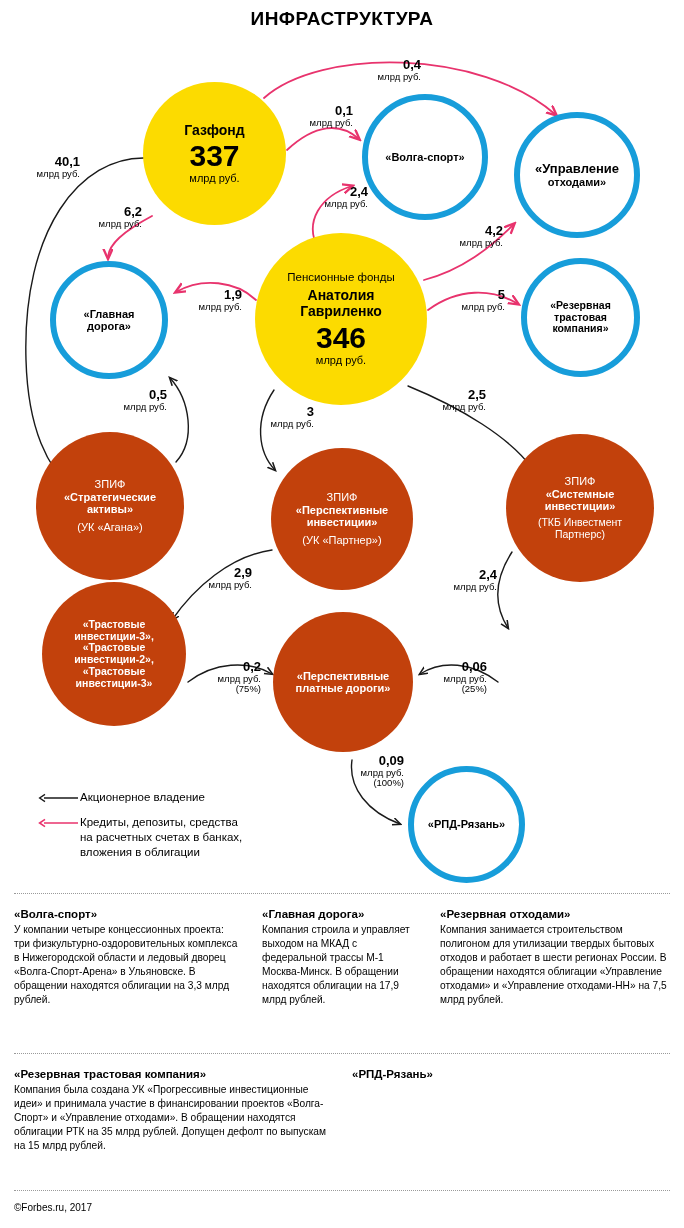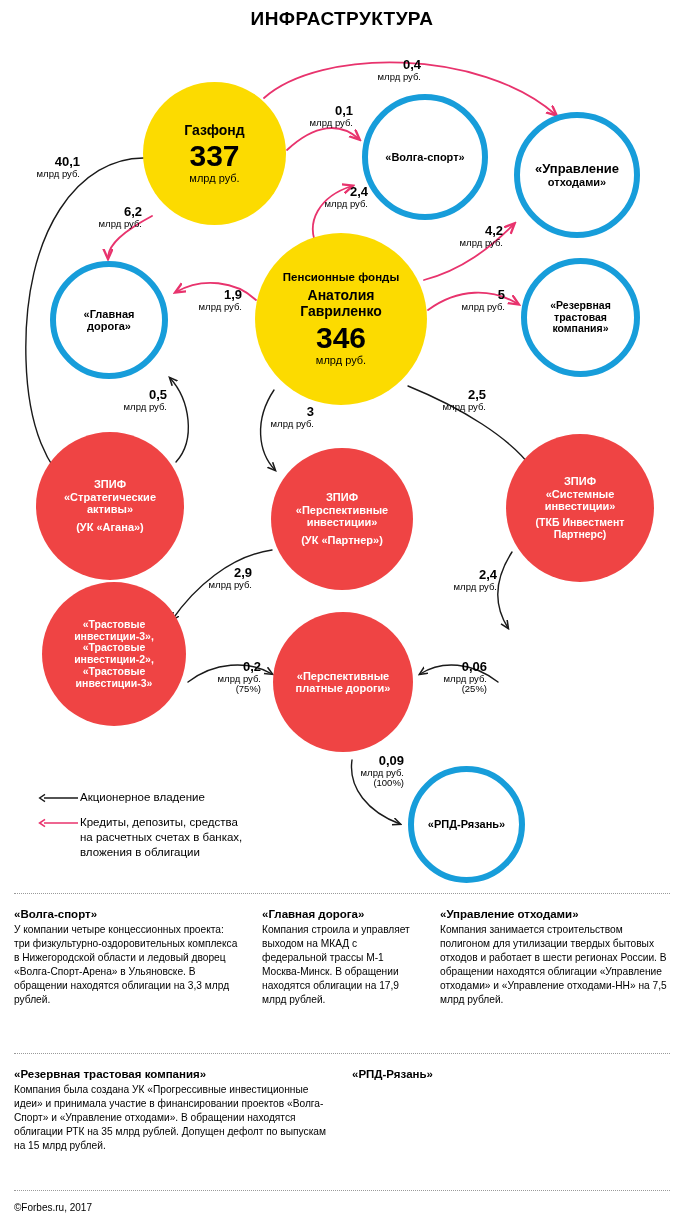--- a/index.html
+++ b/index.html
@@ -20,24 +20,24 @@
   #arrows{position:absolute;left:0;top:0;width:684px;height:900px;}
 
   
   .node{
     position:absolute;border-radius:50%;
     display:flex;flex-direction:column;align-items:center;justify-content:center;
     text-align:center;box-sizing:border-box;line-height:1.12;
   }
   .node.yellow{background:#FCDB00;}
   .node.ring{background:#ffffff;border:6px solid #179DDA;}
-  .node.solid{background:#ef4444;color:#ffffff;text-align:center;}
+  .node.solid{background:#c2410c;color:#ffffff;text-align:center;}
 
   .n-name{font-weight:bold;}
-  .n-sub{font-weight:bold;}
+  .n-sub{font-weight:normal;}
   .n-big{font-weight:bold;line-height:1;}
   .n-unit{font-weight:normal;}
 
   
   .elabel{
     position:absolute;text-align:right;line-height:1.08;
     white-space:nowrap;
   }
   .elabel .v{font-size:13px;font-weight:bold;display:block;}
   .elabel .u{font-size:9.5px;font-weight:normal;display:block;}
@@ -307,21 +307,21 @@
     <h4>«Волга-спорт»</h4>
     <p>У компании четыре концессионных проекта: три физкультурно-оздоровительных комплекса в Нижегородской области и ледовый дворец «Волга-Спорт-Арена» в Ульяновске. В обращении находятся облигации на 3,3 млрд рублей.</p>
   </div>
 
   <div class="note" style="left:262px;top:908px;width:150px;">
     <h4>«Главная дорога»</h4>
     <p>Компания строила и управляет выходом на МКАД с федеральной трассы М-1 Москва-Минск. В обращении находятся облигации на 17,9 млрд рублей.</p>
   </div>
 
   <div class="note" style="left:440px;top:908px;width:230px;">
-    <h4>«Управление отходами»</h4>
+    <h4>«Резервная отходами»</h4>
     <p>Компания занимается строительством полигоном для утилизации твердых бытовых отходов и работает в шести регионах России. В обращении находятся облигации «Управление отходами» и «Управление отходами-НН» на 7,5 млрд рублей.</p>
   </div>
 
   <div class="note" style="left:14px;top:1068px;width:320px;">
     <h4>«Резервная трастовая компания»</h4>
     <p>Компания была создана УК «Прогрессивные инвестиционные идеи» и  принимала участие в финансировании проектов «Волга-Спорт» и «Управление отходами». В обращении находятся облигации РТК на 35 млрд рублей. Допущен дефолт по выпускам на 15 млрд рублей.</p>
   </div>
 
   <div class="note" style="left:352px;top:1068px;width:318px;">
     <h4>«РПД-Рязань»</h4>

